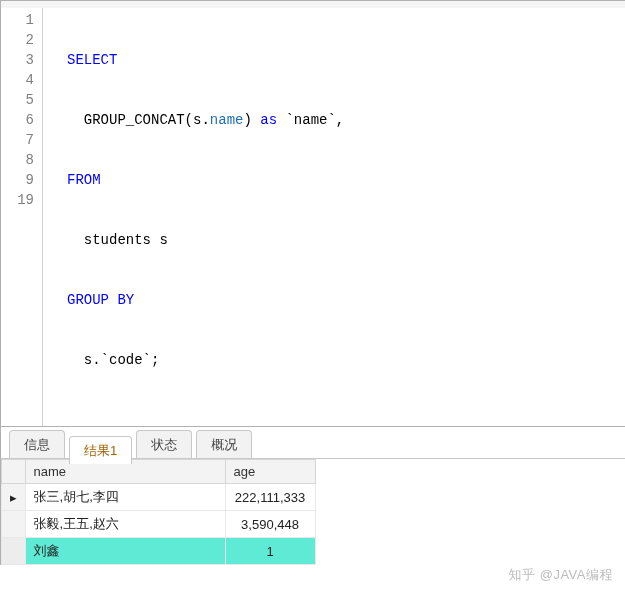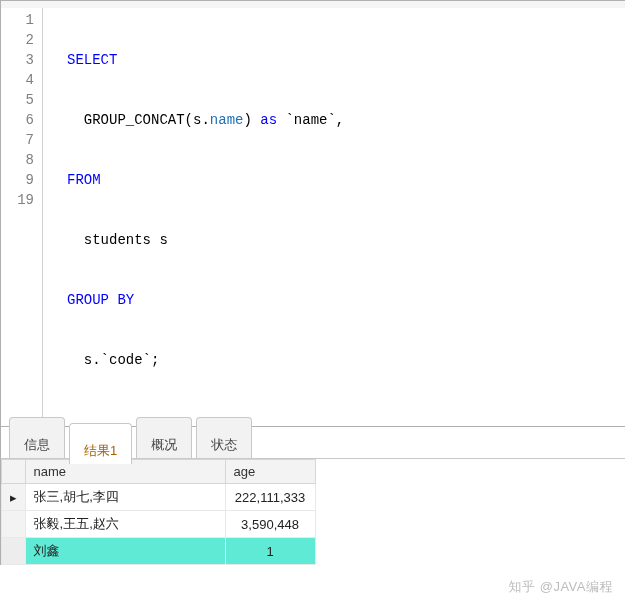--- a/index.html
+++ b/index.html
@@ -54,21 +54,21 @@
   display: flex;
   align-items: flex-end;
   border-left: 1px solid #b0b0b0;
   border-top: 1px solid #b0b0b0;
   background: #fff;
   height: 32px;
   padding: 4px 0 0 8px;
   gap: 4px;
 }
 .tab {
-  padding: 18px 14px 4px 14px;
+  padding: 5px 14px 4px 14px;
   border: 1px solid #c8c8c8;
   border-bottom: none;
   background: #f2f2f2;
   border-radius: 4px 4px 0 0;
   cursor: pointer;
   color: #444;
   font-size: 13px;
 }
 .tab.active {
   background: #fff;
@@ -105,21 +105,21 @@
   color: #333;
   font-size: 11px;
 }
 .col-name { width: 200px; }
 .col-age { width: 90px; text-align: center; }
 .results-grid tr.shaded td { background: #5eead4; }
 .results-grid tr.shaded .row-handle { background: #ededed; }
 .watermark {
   position: absolute;
   right: 12px;
-  bottom: 6px;
+  bottom: 18px;
   color: #bdbdbd;
   font-size: 13px;
   letter-spacing: 0.5px;
   pointer-events: none;
 }
 </style>
 </head>
 <body>
 
 <div class="top-border"></div>
@@ -146,22 +146,22 @@
     <div class="code-line"><span>  s.`code`;</span></div>
     <div class="code-line"></div>
     <div class="code-line"></div>
     <div class="code-line"></div>
   </div>
 </div>
 
 <div class="tabbar">
     <div class="tab">信息</div>
     <div class="tab active">结果1</div>
+    <div class="tab">状态</div>
     <div class="tab">概况</div>
-    <div class="tab">状态</div>
   </div>
 
 <div class="results">
   <table class="results-grid">
     <thead>
         <tr>
       <th class="row-handle"></th>
     <th class="col-name">name</th>
           <th class="col-age">age</th>
         </tr>

